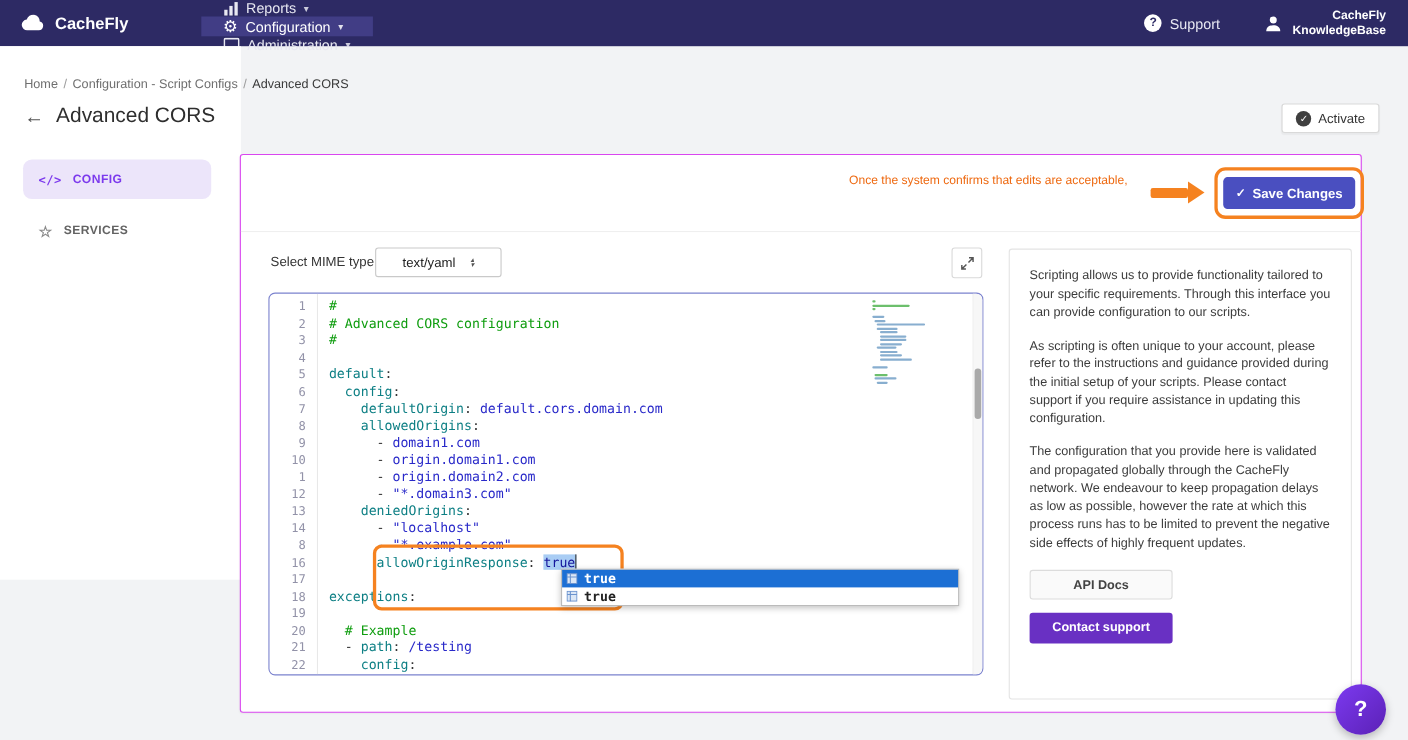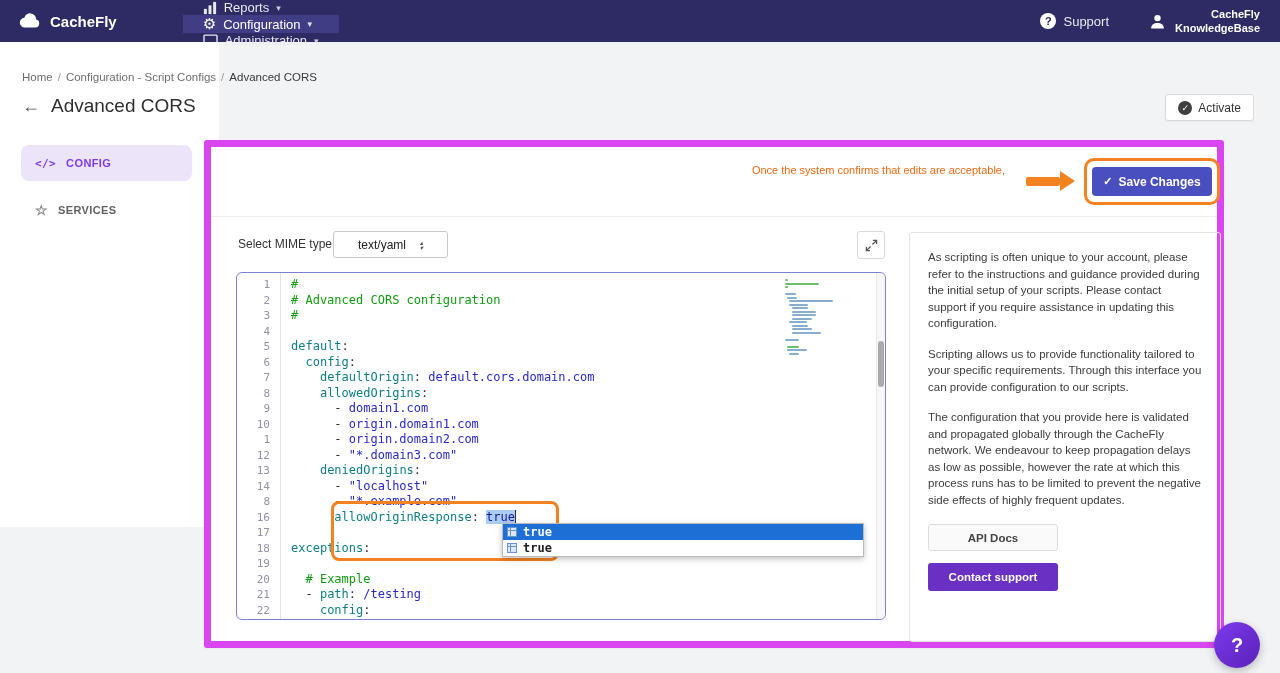--- a/index.html
+++ b/index.html
@@ -37,21 +37,21 @@
   .activate-btn { position:absolute; right:26px; top:52px; height:27px; padding:0 12px; background:#fff; border:1px solid #d9d9d9; border-radius:3px; font-size:12px; color:#333; display:flex; align-items:center; gap:6px; box-shadow:0 1px 1px rgba(0,0,0,.04); }
   .act-ic { width:14px; height:14px; border-radius:50%; background:#3f3f3f; color:#fff; font-size:9px; display:flex; align-items:center; justify-content:center; }
 
   .side-item { position:absolute; left:21px; width:171px; display:flex; align-items:center; gap:10px; padding:0 14px; font-size:11px; font-weight:bold; letter-spacing:.4px; color:#636363; cursor:pointer; border-radius:8px; }
   .side-item.active { top:103px; height:36px; background:#ece5fa; color:#7c3aed; }
   .side-item.services { top:151px; height:34px; }
   .code-ic { font-family:"DejaVu Sans Mono", monospace; font-size:11px; font-weight:bold; color:#7c3aed; }
   .star-ic { font-size:14px; color:#8a8a8a; }
 
   
-  .main-card { position:absolute; left:204px; top:98px; width:1020px; height:508px; background:#fff; border:7px solid #d946ef; border-radius:3px; box-shadow:0 1px 2px rgba(0,0,0,.04);text-decoration:underline; }
+  .main-card { position:absolute; left:218px; top:98px; width:1020px; height:508px; background:#fff; border:1px solid #d946ef; border-radius:3px; box-shadow:0 1px 2px rgba(0,0,0,.04);text-decoration:underline; }
   .card-top { position:absolute; top:0; left:0; right:0; height:70px; border-bottom:1px solid #efefef; }
   .note { position:absolute; top:15px; right:212px; width:430px; text-align:right; font-size:11px; line-height:1.5; color:#ee6a12; }
   .note-arrow { position:absolute; right:142px; top:24px; display:flex; align-items:center; }
   .note-arrow .shaft { display:block; width:34px; height:9px; background:#f58220; border-radius:2px; }
   .note-arrow .head { display:block; width:0; height:0; border-top:10px solid transparent; border-bottom:10px solid transparent; border-left:15px solid #f58220; }
   .save-ring { position:absolute; right:-3px; top:11px; width:136px; height:47px; border:3px solid #f58220; border-radius:10px; display:flex; align-items:center; justify-content:center; }
   .save-btn { width:120px; height:29px; background:#4a4fc0; color:#fff; border-radius:4px; font-size:12px; font-weight:bold; display:flex; align-items:center; justify-content:center; gap:6px; }
   .save-btn .chk { font-size:11px; }
 
   .mime-label { position:absolute; left:27px; top:84px; height:27px; line-height:27px; font-size:12px; color:#333; }
@@ -276,22 +276,22 @@
                 <line x1="0.5" y1="3.5" x2="9.5" y2="3.5" stroke="#6b93cf"></line>
                 <line x1="3.5" y1="0.5" x2="3.5" y2="9.5" stroke="#6b93cf"></line>
               </svg>
           </span>
           <span>true</span>
         </div>
       </div>
     </div>
 
     <div class="info-panel">
+      <p>Scripting allows us to provide functionality tailored to your specific requirements. Through this interface you can provide configuration to our scripts.</p>
       <p>As scripting is often unique to your account, please refer to the instructions and guidance provided during the initial setup of your scripts. Please contact support if you require assistance in updating this configuration.</p>
-      <p>Scripting allows us to provide functionality tailored to your specific requirements. Through this interface you can provide configuration to our scripts.</p>
       <p>The configuration that you provide here is validated and propagated globally through the CacheFly network. We endeavour to keep propagation delays as low as possible, however the rate at which this process runs has to be limited to prevent the negative side effects of highly frequent updates.</p>
       <button class="api-btn">API Docs</button>
       <button class="contact-btn">Contact support</button>
     </div>
   </div>
 
   <button class="help-fab">?</button>
 </div>
 
 </body></html>

